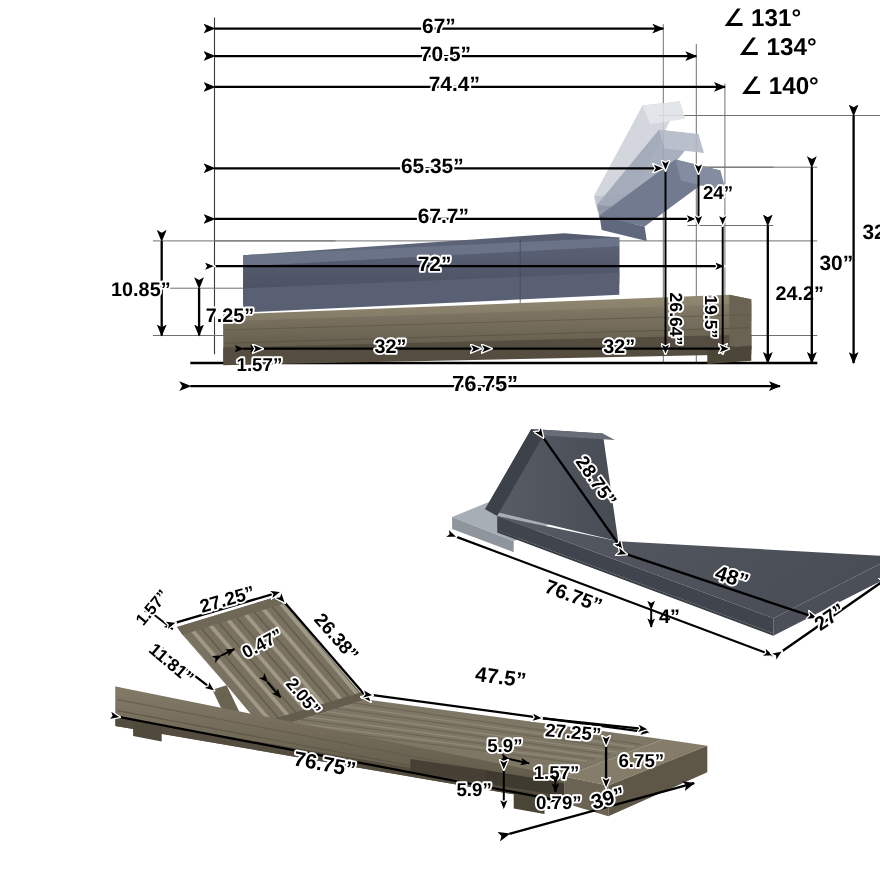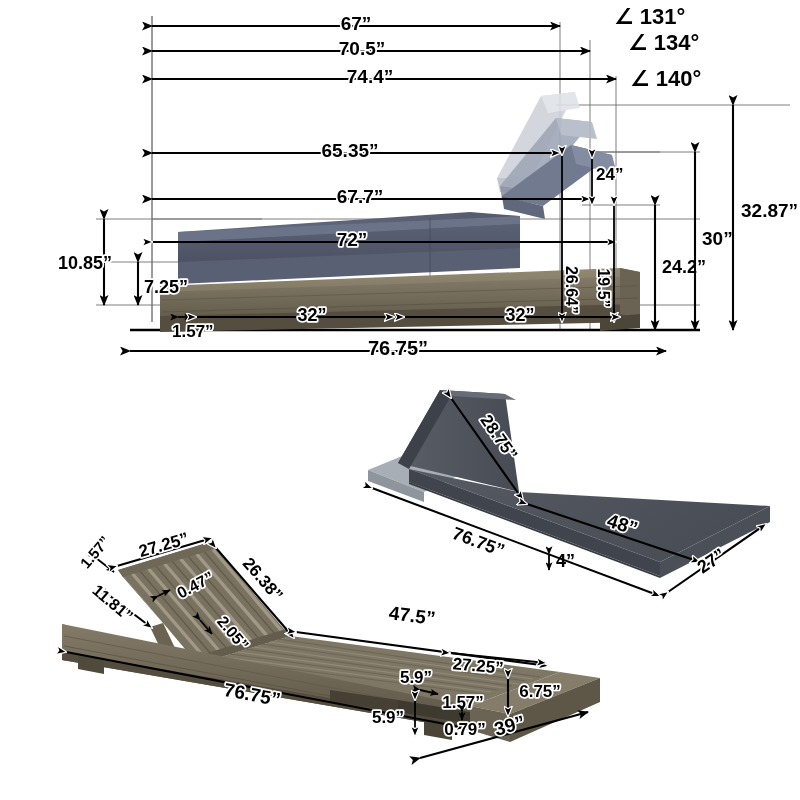--- a/index.html
+++ b/index.html
@@ -2,21 +2,21 @@
 <html><head>
 <meta charset="utf-8">
 <title>Outdoor Chaise Lounge Dimension Diagram</title>
 <style>
   html,body{margin:0;padding:0;background:#ffffff;}
   body{
     width:800px;height:800px;overflow:hidden;position:relative;
     font-family:"Liberation Sans","DejaVu Sans",sans-serif;
     color:#000;
   }
-  #stage{position:absolute;inset:0;width:648px;height:800px;}
+  #stage{position:absolute;inset:0;width:648px;height:800px;margin-left:43px;}
   svg#dia{position:absolute;left:0;top:0;width:800px;height:800px;}
 
   
   .dimtext{
     font-family:"Liberation Sans","DejaVu Sans",sans-serif;
     font-weight:700;
     fill:#000;
     dominant-baseline:middle;
   }
   .dimtext.plain{ paint-order:normal; }

